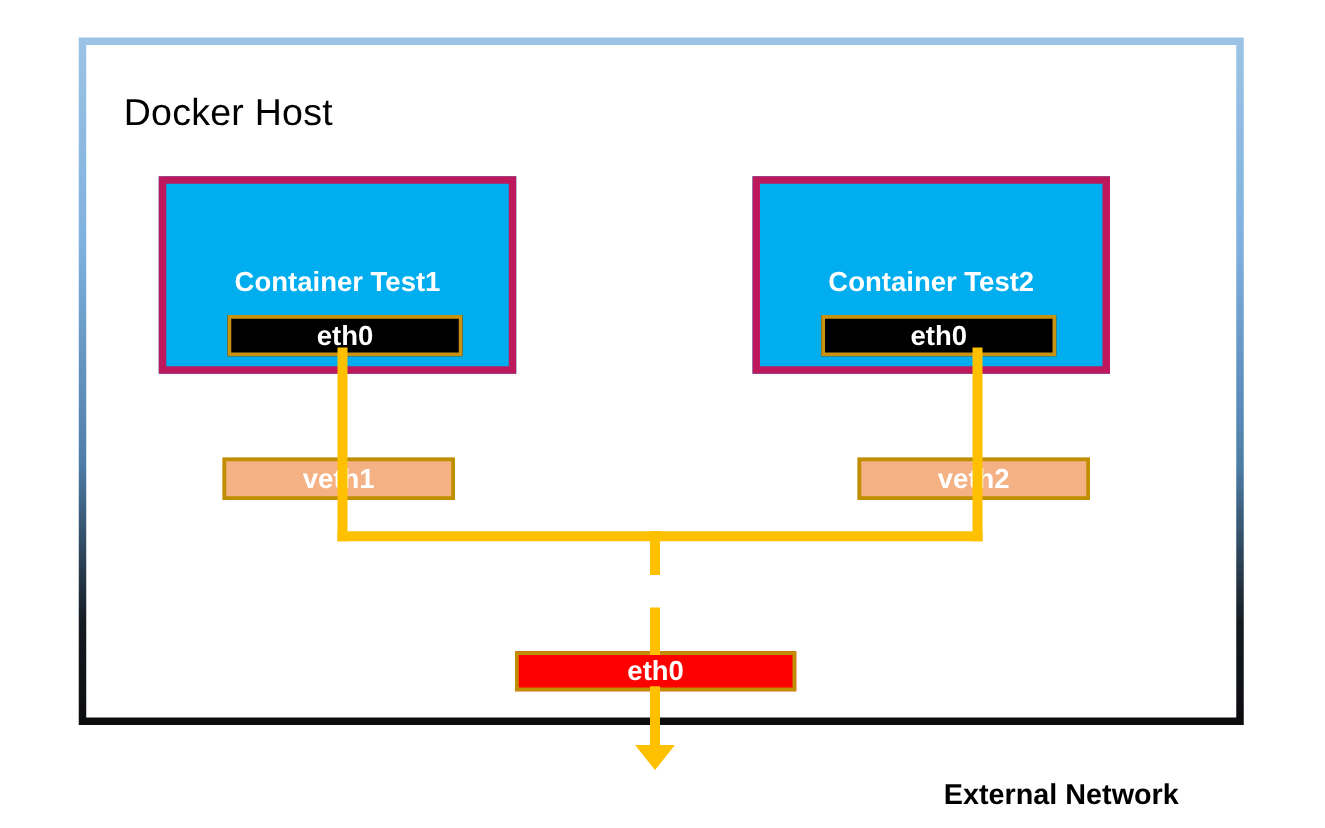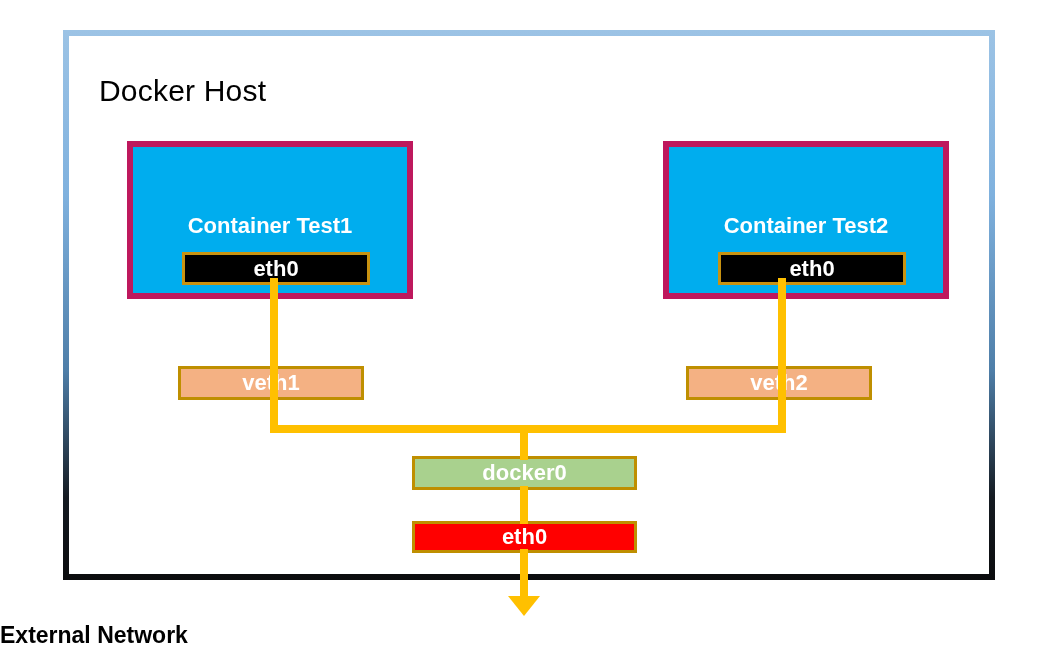--- a/index.html
+++ b/index.html
@@ -21,21 +21,21 @@
     position:absolute;left:30px;top:38px;
     font-size:30px;color:#000000;letter-spacing:.2px;white-space:nowrap;text-align:center;
   }
 
   
   .container-box{
     position:absolute;top:141px;width:286px;height:158px;
     background:#00ADEE;border:6px solid #be185d;box-sizing:border-box;
   }
   #container-1{left:127px;}
-  #container-2{left:663px;}
+  #container-2{left:602px;}
   .container-label{
     position:absolute;left:0;right:0;top:66px;text-align:center;
     font-size:22px;color:#ffffff;font-weight:bold;white-space:nowrap;
   }
   .eth-black{
     position:absolute;left:49px;top:105px;width:188px;height:33px;
     background:#000000;border:3px solid #C89211;box-sizing:border-box;
     display:flex;align-items:center;justify-content:center;
     font-size:22px;color:#ffffff;font-weight:bold;
   }
@@ -61,21 +61,21 @@
   #wire-v-out    {left:520px;top:549px;width:8px;height:53px;}
 
   .arrow-head{
     position:absolute;left:508px;top:596px;z-index:6;
     width:0;height:0;border-left:16px solid transparent;
     border-right:16px solid transparent;border-top:20px solid #FFC000;
   }
 
   
   .external-label{
-    position:absolute;left:0;width:943px;top:622px;text-align:left;
+    position:absolute;left:0;width:943px;top:622px;text-align:right;
     font-size:23px;color:#000000;font-weight:bold;white-space:nowrap;
   }
 </style>
 </head>
 <body>
 
 <div id="stage">
 
   <div class="host-frame">
     <div class="host-inner">
@@ -97,19 +97,18 @@
   <div class="wire" id="wire-v-right"></div>
   <div class="wire" id="wire-h-bus"></div>
   <div class="wire" id="wire-v-center"></div>
   <div class="wire" id="wire-v-bridge"></div>
   <div class="wire" id="wire-v-out"></div>
   <div class="arrow-head"></div>
 
   <div class="node-box" id="veth-1">veth1</div>
   <div class="node-box" id="veth-2">veth2</div>
 
-  <div class="node-box" id="docker0-box">docker0</div>
 
   <div class="node-box" id="eth0-red">eth0</div>
 
   <div class="external-label">External Network</div>
 
 </div>
 
 </body></html>

